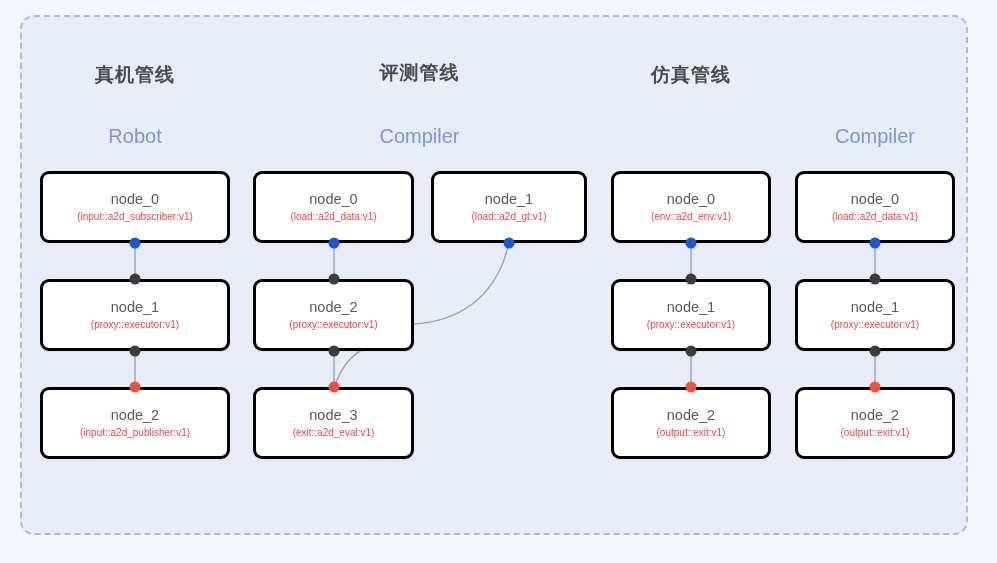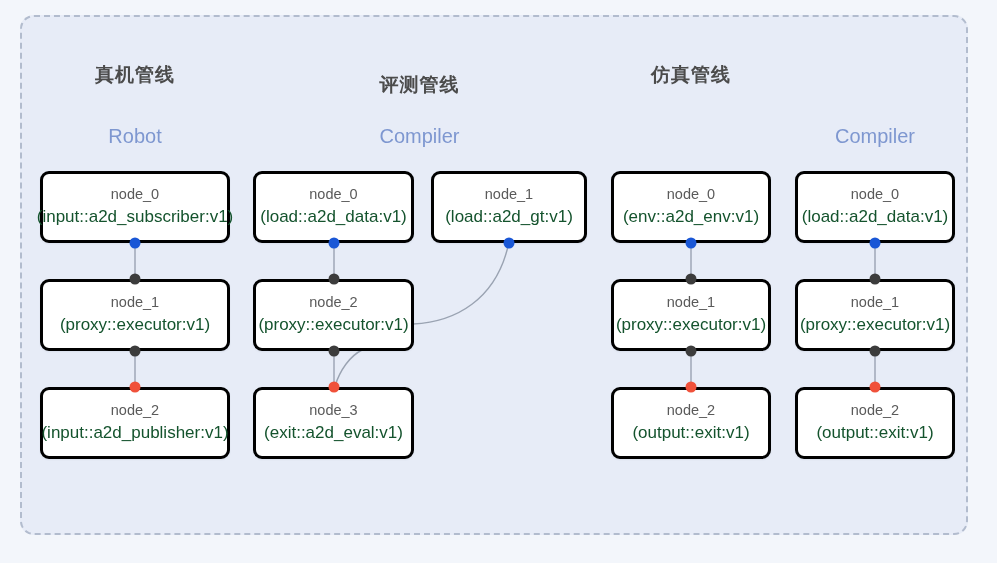--- a/index.html
+++ b/index.html
@@ -60,22 +60,22 @@
     flex-direction: column;
     align-items: center;
     justify-content: center;
   }
   .node .n-name {
     font-size: 14.5px;
     color: #5a5a5a;
     line-height: 1.45;
   }
   .node .n-type {
-    font-size: 17px;
-    color: #14532d;
+    font-size: 10px;
+    color: #ef4444;
     line-height: 1.45;
   }
   
   .port {
     position: absolute;
     width: 11px;
     height: 11px;
     border-radius: 50%;
     transform: translate(-50%, -50%);
   }
@@ -133,21 +133,21 @@
   </div>
   <div class="node" style="left:40px; top:387px; width:190px; height:72px;">
     <span class="n-name">node_2</span>
     <span class="n-type">(input::a2d_publisher:v1)</span>
   </div>
   <div class="port blue" style="left:135px; top:243px;"></div>
   <div class="port black" style="left:135px; top:279px;"></div>
   <div class="port black" style="left:135px; top:351px;"></div>
   <div class="port red" style="left:135px; top:387px;"></div>
 
-  <div class="col-title" style="left:253px; top:72px; width:333px;">评测管线</div>
+  <div class="col-title" style="left:253px; top:60px; width:333px;">评测管线</div>
   <div class="col-sub" style="left:253px; top:125px; width:333px;">Compiler</div>
 
   <div class="node" style="left:253px; top:171px; width:161px; height:72px;">
     <span class="n-name">node_0</span>
     <span class="n-type">(load::a2d_data:v1)</span>
   </div>
   <div class="node" style="left:431px; top:171px; width:156px; height:72px;">
     <span class="n-name">node_1</span>
     <span class="n-type">(load::a2d_gt:v1)</span>
   </div>

